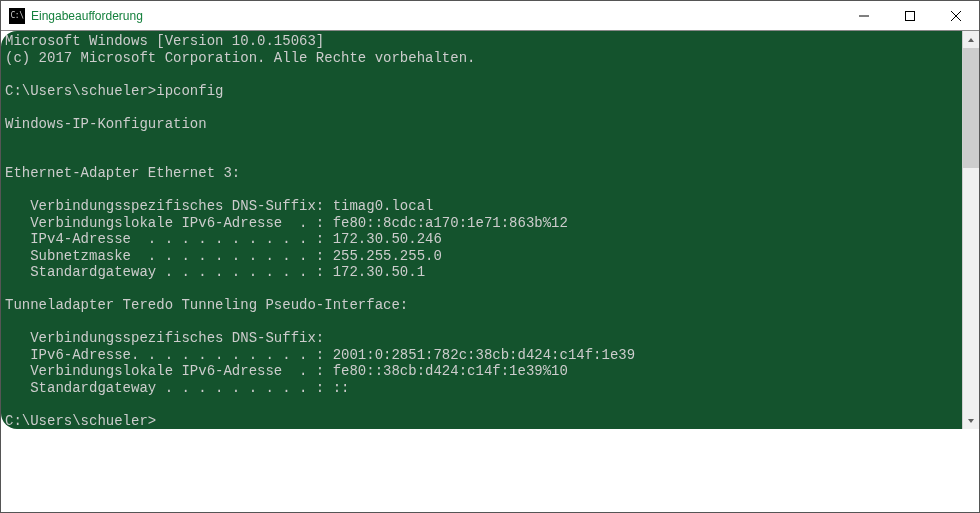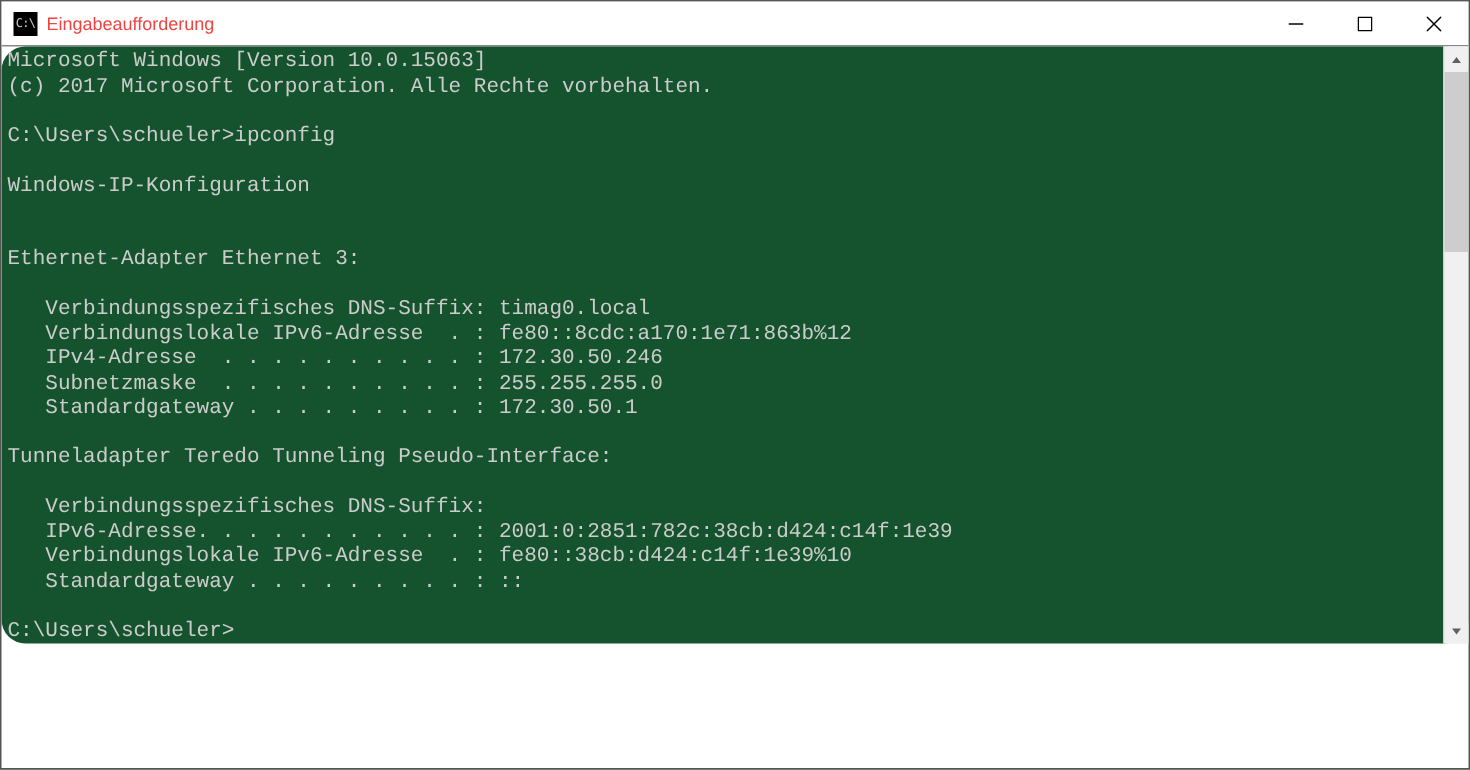--- a/index.html
+++ b/index.html
@@ -26,21 +26,21 @@
     color: #ccc;
     font-size: 8px;
     line-height: 16px;
     text-align: center;
     font-family: Consolas, monospace;
     letter-spacing: -0.5px;
   }
   .titlebar-title {
     flex: 0 0 auto;
     font-size: 12px;
-    color: #ef4444;
+    color: #15803d;
   }
   .titlebar-spacer { flex: 1; }
   .titlebar-btn {
     width: 46px;
     height: 30px;
     display: flex;
     align-items: center;
     justify-content: center;
     font-size: 10px;
     color: #000;

